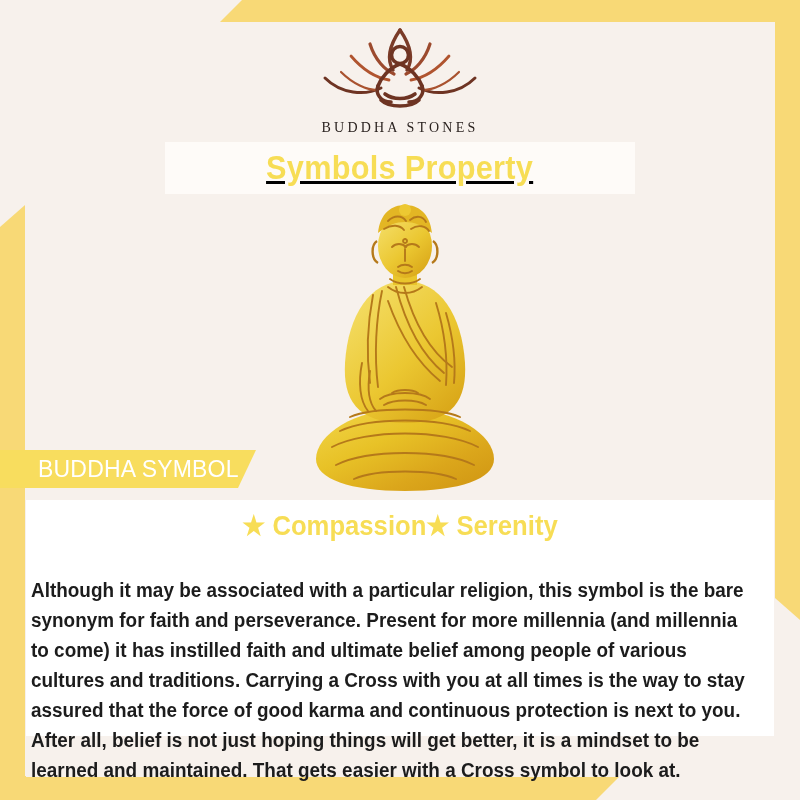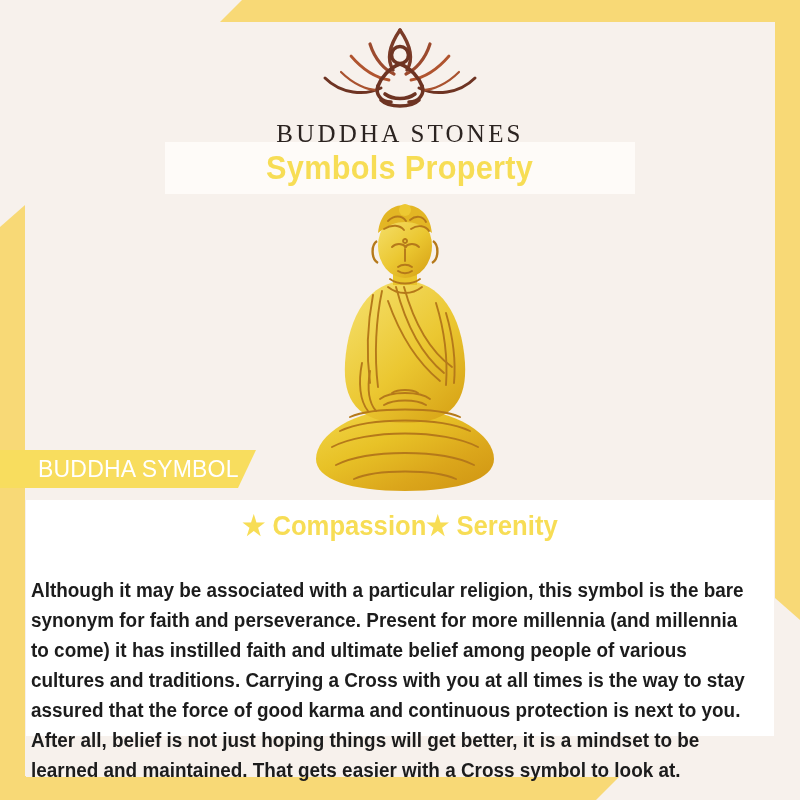--- a/index.html
+++ b/index.html
@@ -73,37 +73,38 @@
     width: 800px;
     text-align: center;
   }
   .logo-mark {
     display: block;
     margin: 0 auto;
   }
   .logo-wordmark {
     margin-top: 2px;
     font-family: "Liberation Serif", serif;
-    font-size: 25px;
+    font-size: 14px;
     letter-spacing: 3.2px;
     color: #2b2320;
     text-align: center;
   }
 
   
   .title-banner {
     position: absolute;
     left: 165px;
     top: 142px;
     width: 470px;
     height: 52px;
     background: #fefbf8;
     display: flex;
     align-items: center;
     justify-content: center;
+    text-decoration: underline;
   }
   .title-text {
     font-family: "Liberation Sans Narrow", "Liberation Sans", sans-serif;
     font-weight: bold;
     font-size: 33px;
     color: #f7dd55;
     letter-spacing: 0.3px;
     transform: scaleX(0.93);
     white-space: nowrap;
   }

